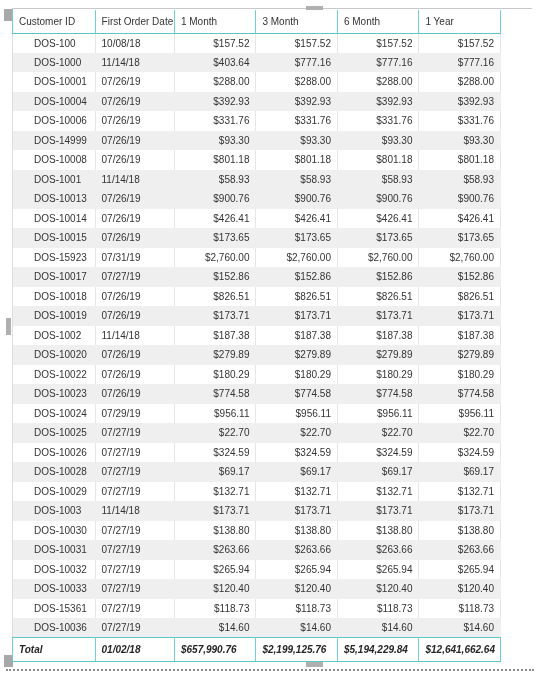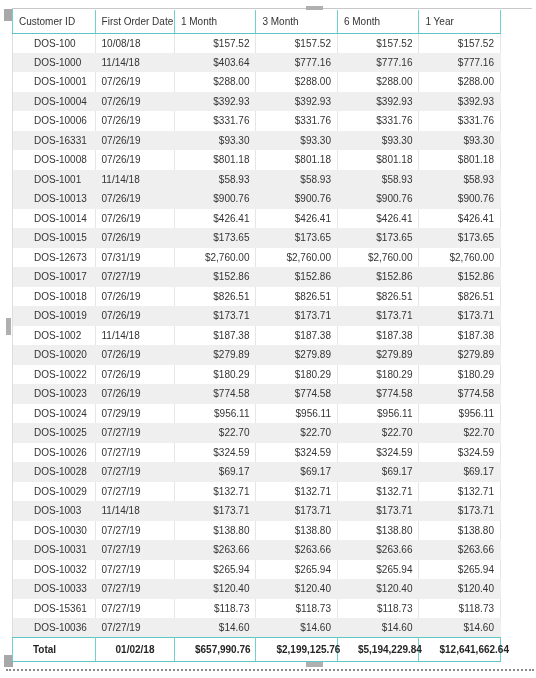--- a/index.html
+++ b/index.html
@@ -98,30 +98,31 @@
     border-right: 1px solid #e6e6e6;
   }
   tbody td:first-child { border-left: 1px solid #dddddd; padding-left: 21px; }
   tbody td.num { text-align: right; }
   tbody tr.odd td  { background: #ffffff; }
   tbody tr.even td { background: #efefef; border-right-color: #efefef; }
   tbody tr.even td:first-child { border-left-color: #dddddd; }
 
   tfoot td {
     height: 24px;
-    padding: 0 20px;
+    padding: 0 6px;
     vertical-align: middle;
     white-space: nowrap;
     font-weight: bold;
     color: #252525;
     background: #ffffff;
     border-top: 1.5px solid #5cc6c6;
     border-bottom: 1.5px solid #5cc6c6;
     border-right: 1px solid #6fd0d0;
     box-sizing: border-box;
+    font-style: italic;
   }
   tfoot td:first-child { border-left: 1px solid #6fd0d0; }
   tfoot td.num { }
 
   .total-holder {
     position: absolute;
     left: 12px;
     top: 637px;
     width: 489px;
   }
@@ -196,21 +197,21 @@
           </tr>
           <tr class="odd">
             <td>DOS-10006</td>
             <td>07/26/19</td>
             <td class="num">$331.76</td>
             <td class="num">$331.76</td>
             <td class="num">$331.76</td>
             <td class="num">$331.76</td>
           </tr>
           <tr class="even">
-            <td>DOS-16331</td>
+            <td>DOS-14999</td>
             <td>07/26/19</td>
             <td class="num">$93.30</td>
             <td class="num">$93.30</td>
             <td class="num">$93.30</td>
             <td class="num">$93.30</td>
           </tr>
           <tr class="odd">
             <td>DOS-10008</td>
             <td>07/26/19</td>
             <td class="num">$801.18</td>
@@ -244,21 +245,21 @@
           </tr>
           <tr class="even">
             <td>DOS-10015</td>
             <td>07/26/19</td>
             <td class="num">$173.65</td>
             <td class="num">$173.65</td>
             <td class="num">$173.65</td>
             <td class="num">$173.65</td>
           </tr>
           <tr class="odd">
-            <td>DOS-12673</td>
+            <td>DOS-15923</td>
             <td>07/31/19</td>
             <td class="num">$2,760.00</td>
             <td class="num">$2,760.00</td>
             <td class="num">$2,760.00</td>
             <td class="num">$2,760.00</td>
           </tr>
           <tr class="even">
             <td>DOS-10017</td>
             <td>07/27/19</td>
             <td class="num">$152.86</td>

